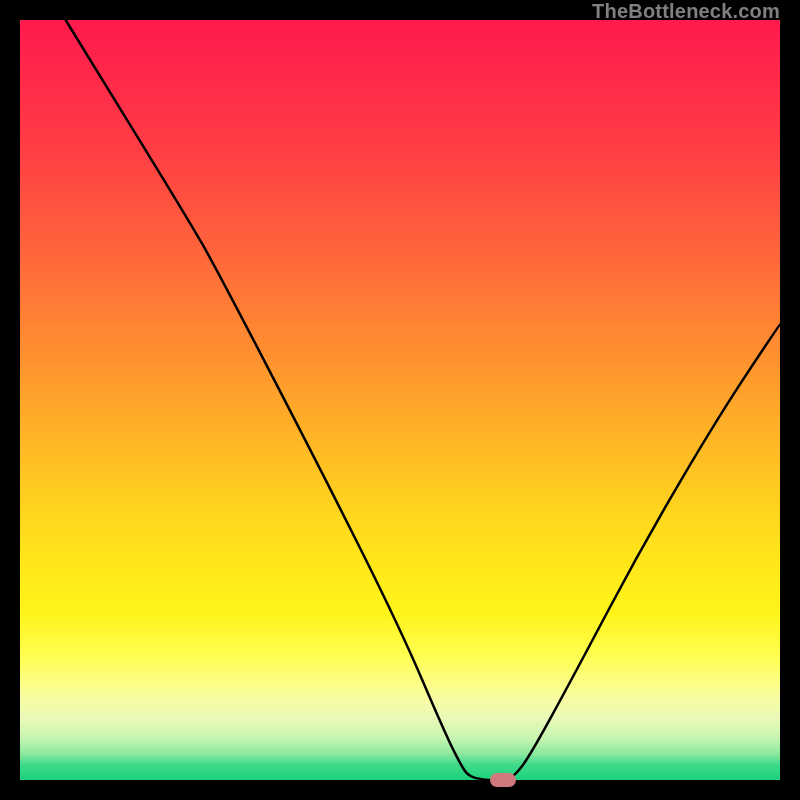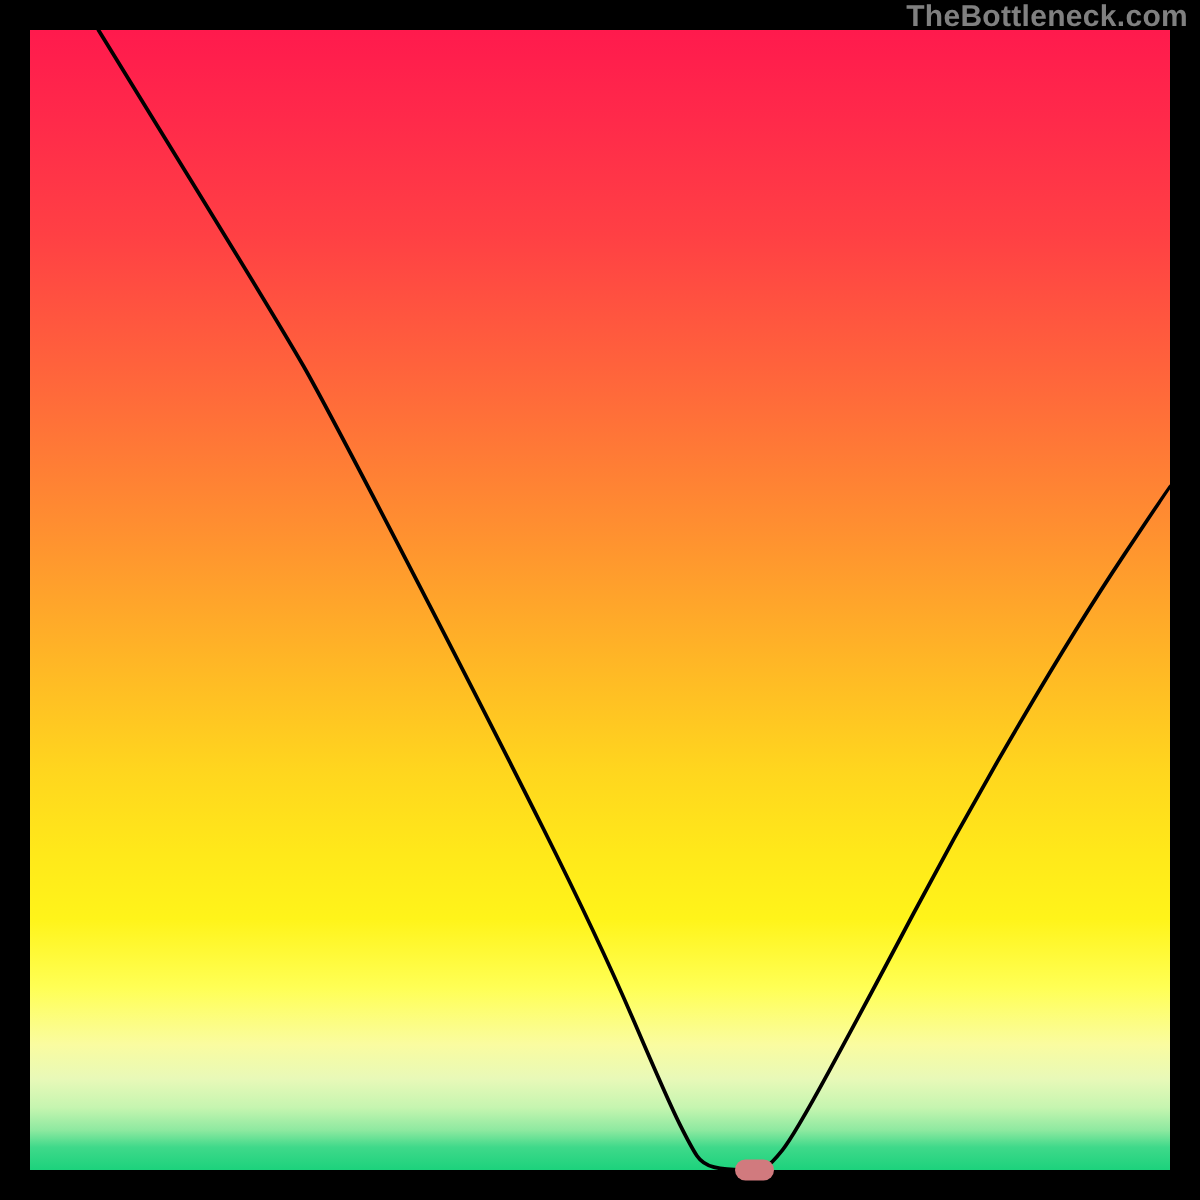--- a/index.html
+++ b/index.html
@@ -54,21 +54,21 @@
     position: absolute;
     width: 26px;
     height: 14px;
     border-radius: 7px;
     background: #d17a7e;
     transform: translate(-50%, -50%);
   }
   .watermark {
     position: absolute;
     top: 0;
-    right: 8px;
+    right: 20px;
     color: #808080;
     font-size: 20px;
     font-weight: 600;
     letter-spacing: 0.2px;
   }
 </style>
 </head>
 <body>
 
 <div class="frame">

